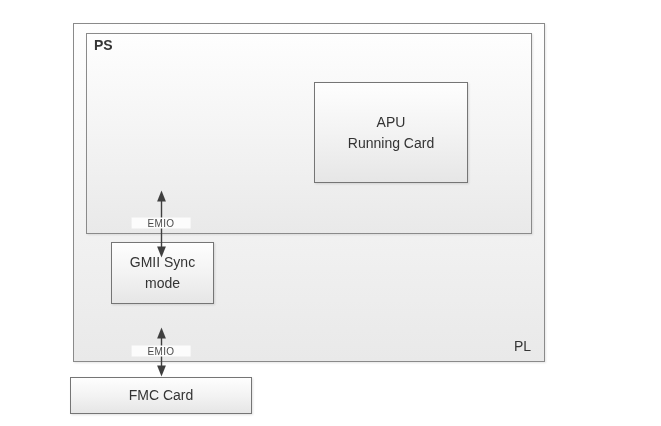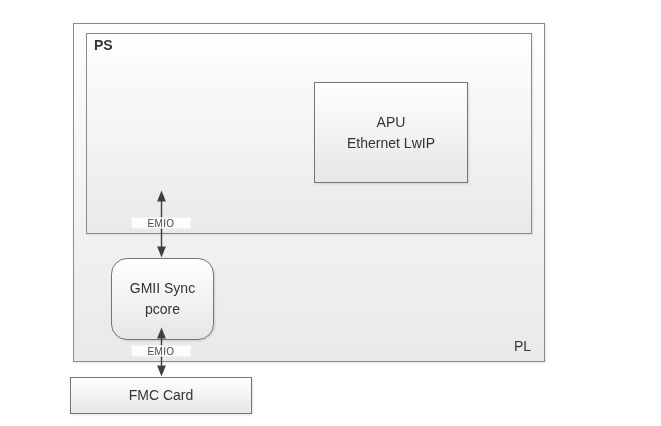--- a/index.html
+++ b/index.html
@@ -42,21 +42,21 @@
     align-items: center;
     justify-content: center;
     text-align: left;
     font-size: 14px;
     line-height: 21px;
     color: #333333;
     z-index: 3;
   }
   .block-ethernet0 { left: 110px; top: 122px; width: 103px; height: 68px; }
   .block-apu       { left: 314px; top: 82px;  width: 154px; height: 101px; }
-  .block-gmii-sync { left: 111px; top: 258px; width: 103px; height: 82px; border-radius: 16px; }
+  .block-gmii-sync { left: 111px; top: 242px; width: 103px; height: 62px; }
   .block-fmc-card  { left: 70px;  top: 377px; width: 182px; height: 37px; }
   .arrows-overlay {
     position: absolute;
     left: 0; top: 0;
     width: 661px; height: 426px;
     z-index: 4;
     pointer-events: none;
   }
   .connector-label {
     position: absolute;
@@ -81,26 +81,26 @@
     <span class="corner-label pl-label">PL</span>
   </div>
 
   <div class="container-box ps-box">
     <span class="corner-label ps-label">PS</span>
   </div>
 
 
   <div class="block block-apu">
     <div>APU</div>
-    <div>Ethernet LwIP</div>
+    <div>Running Card</div>
   </div>
 
   <div class="block block-gmii-sync">
     <div>GMII Sync</div>
-    <div>pcore</div>
+    <div>mode</div>
   </div>
 
   <div class="block block-fmc-card">
     <div>FMC Card</div>
   </div>
 
   <svg class="arrows-overlay" viewBox="0 0 661 426" xmlns="http://www.w3.org/2000/svg">
 
     <g>
       <line x1="161.5" y1="199" x2="161.5" y2="249" stroke="#3f3f3f" stroke-width="1.4"></line>

